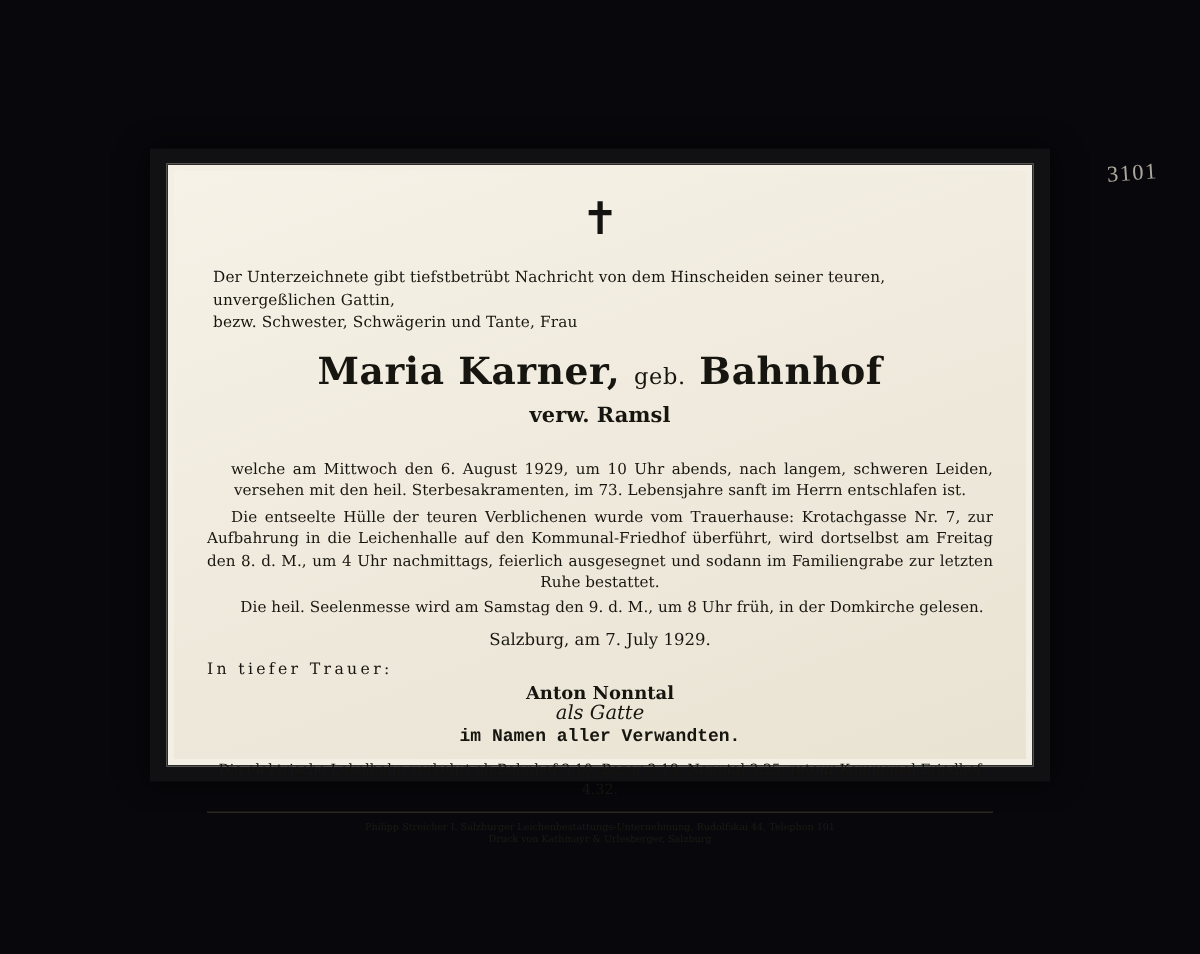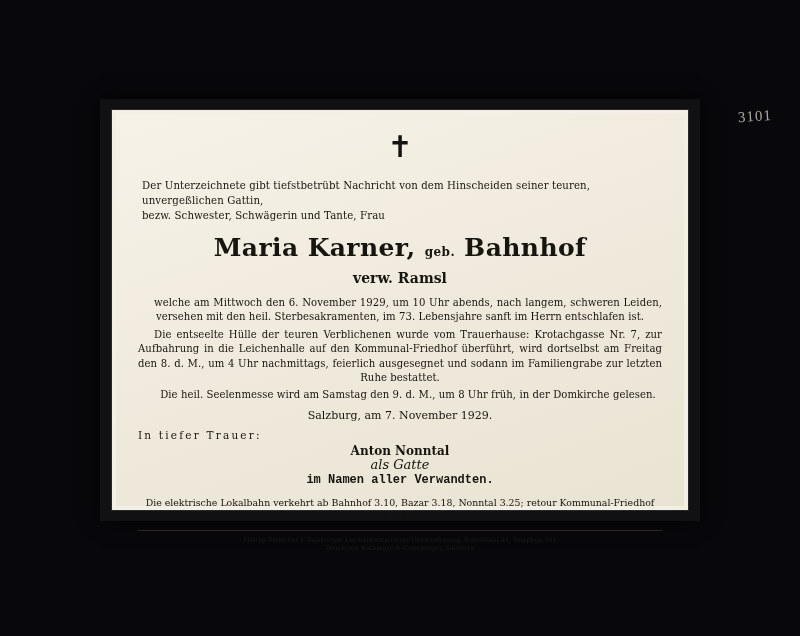--- a/index.html
+++ b/index.html
@@ -88,28 +88,28 @@
   .name {
     text-align: center;
     font-size: 25px;
     line-height: 30px;
     margin: 2px 0 2px 0;
     font-family: "DejaVu Serif", serif;
     font-weight: bold;
     letter-spacing: 0.4px;
   }
   .name .small {
-    font-size: 12px;
-    font-weight: bold;
+    font-size: 15px;
+    font-weight: normal;
   }
   .name2 {
     text-align: center;
     font-size: 14px;
     line-height: 18px;
-    margin: 0 0 9px 0;
+    margin: 0 0 21px 0;
     font-family: "DejaVu Serif", serif;
     font-weight: bold;
   }
 
   p.body {
     font-size: 10.1px;
     line-height: 14.4px;
     text-align: justify;
     text-align-last: center;
     margin: 0 0 3px 0;
@@ -206,25 +206,25 @@
           <span>bezw. Schwester, Schwägerin und Tante, Frau</span>
         </div>
 
         <div class="name">
           <span>Maria Karner,</span>
           <span class="small">geb.</span>
           <span>Bahnhof</span>
         </div>
         <div class="name2">verw. Ramsl</div>
 
-        <p class="body">welche am Mittwoch den 6. November 1929, um 10 Uhr abends, nach langem, schweren Leiden, versehen mit den heil. Sterbesakramenten, im 73. Lebensjahre sanft im Herrn entschlafen ist.</p>
+        <p class="body">welche am Mittwoch den 6. August 1929, um 10 Uhr abends, nach langem, schweren Leiden, versehen mit den heil. Sterbesakramenten, im 73. Lebensjahre sanft im Herrn entschlafen ist.</p>
         <p class="body">Die entseelte Hülle der teuren Verblichenen wurde vom Trauerhause: Krotachgasse Nr. 7, zur Aufbahrung in die Leichenhalle auf den Kommunal-Friedhof überführt, wird dortselbst am Freitag den 8. d. M., um 4 Uhr nachmittags, feierlich ausgesegnet und sodann im Familiengrabe zur letzten Ruhe bestattet.</p>
         <p class="body">Die heil. Seelenmesse wird am Samstag den 9. d. M., um 8 Uhr früh, in der Domkirche gelesen.</p>
 
-        <div class="place">Salzburg, am 7. November 1929.</div>
+        <div class="place">Salzburg, am 7. July 1929.</div>
 
         <div class="mourn-head">In tiefer Trauer:</div>
         <div class="mourn-name">Anton Nonntal</div>
         <div class="mourn-rel">als Gatte</div>
         <div class="mourn-all">im Namen aller Verwandten.</div>
 
         <div class="tram">Die elektrische Lokalbahn verkehrt ab Bahnhof 3.10, Bazar 3.18, Nonntal 3.25; retour Kommunal-Friedhof 4.32.</div>
 
         <div class="rule"></div>
 

